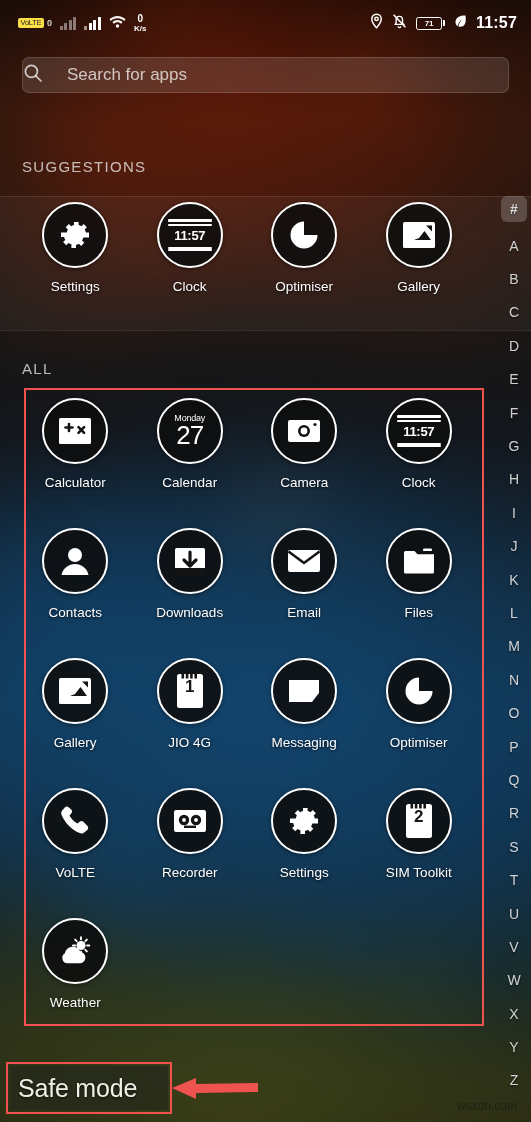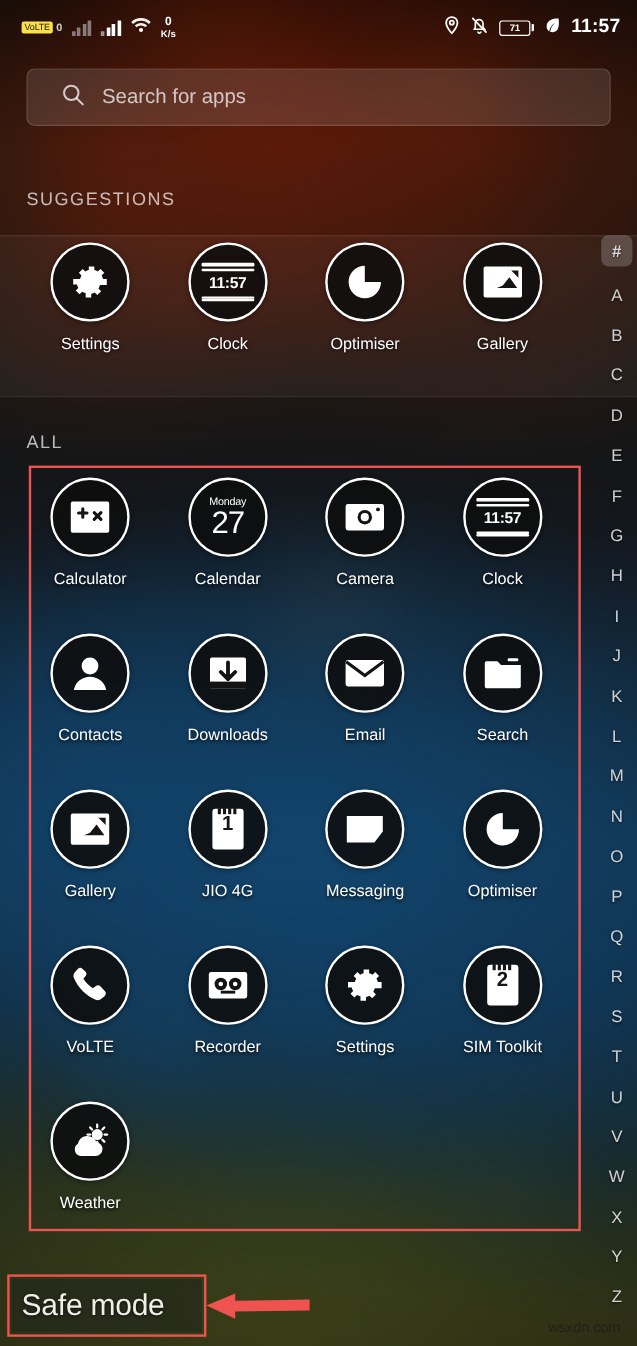--- a/index.html
+++ b/index.html
@@ -113,26 +113,26 @@
   .batt-body span {
     font-size: 8px; font-weight: 700; color:#fff; letter-spacing:-.3px;text-align:center;
   }
   .batt-cap {
     width: 2px; height: 6px; background: #fff; border-radius: 0 1px 1px 0; margin-left: 1px;
   }
   .clock-text { font-size: 16px; font-weight: 600; letter-spacing: .2px; }
 
   
   .searchbar {
-    position: absolute; top: 57px; left: 22px; right: 22px; height: 48px;
+    position: absolute; top: 57px; left: 22px; right: 22px; height: 36px;
     background: rgba(255,255,255,.12);
     border: 1px solid rgba(255,255,255,.14);
     border-radius: 7px;
-    display: flex; align-items: center; gap: 14px;
-    padding: 0 28px;
+    display: flex; align-items: center; gap: 24px;
+    padding: 0 0;
     backdrop-filter: blur(2px);
   }
   .search-ph {
     color: rgba(255,255,255,.72);
     font-size: 17px;
   }
 
   
   .sec-label {
     position: absolute; left: 22px;
@@ -465,21 +465,21 @@
       <div class="app-label">Email</div>
     </div>
 
     <div class="app">
       <div class="app-icon">
         <svg width="34" height="28" viewBox="0 0 34 28" fill="#fff">
           <path d="M2 5.5a1.5 1.5 0 0 1 1.5-1.5h9l3 3.2H32V25a1.5 1.5 0 0 1-1.5 1.5h-27A1.5 1.5 0 0 1 2 25z"></path>
           <rect x="21" y="1.5" width="9" height="2.6" rx="1.2"></rect>
         </svg>
       </div>
-      <div class="app-label">Search</div>
+      <div class="app-label">Files</div>
     </div>
 
     <div class="app">
       <div class="app-icon">
         <svg width="38" height="34" viewBox="0 0 38 34" fill="#fff">
           <rect x="3" y="4" width="32" height="26" rx="1.5"></rect>
           <path d="M19 20l5.5-7 6.5 9H14z" fill="#141414"></path>
           <path d="M26 7.5h6v6z" fill="#141414"></path>
         </svg>
       </div>

